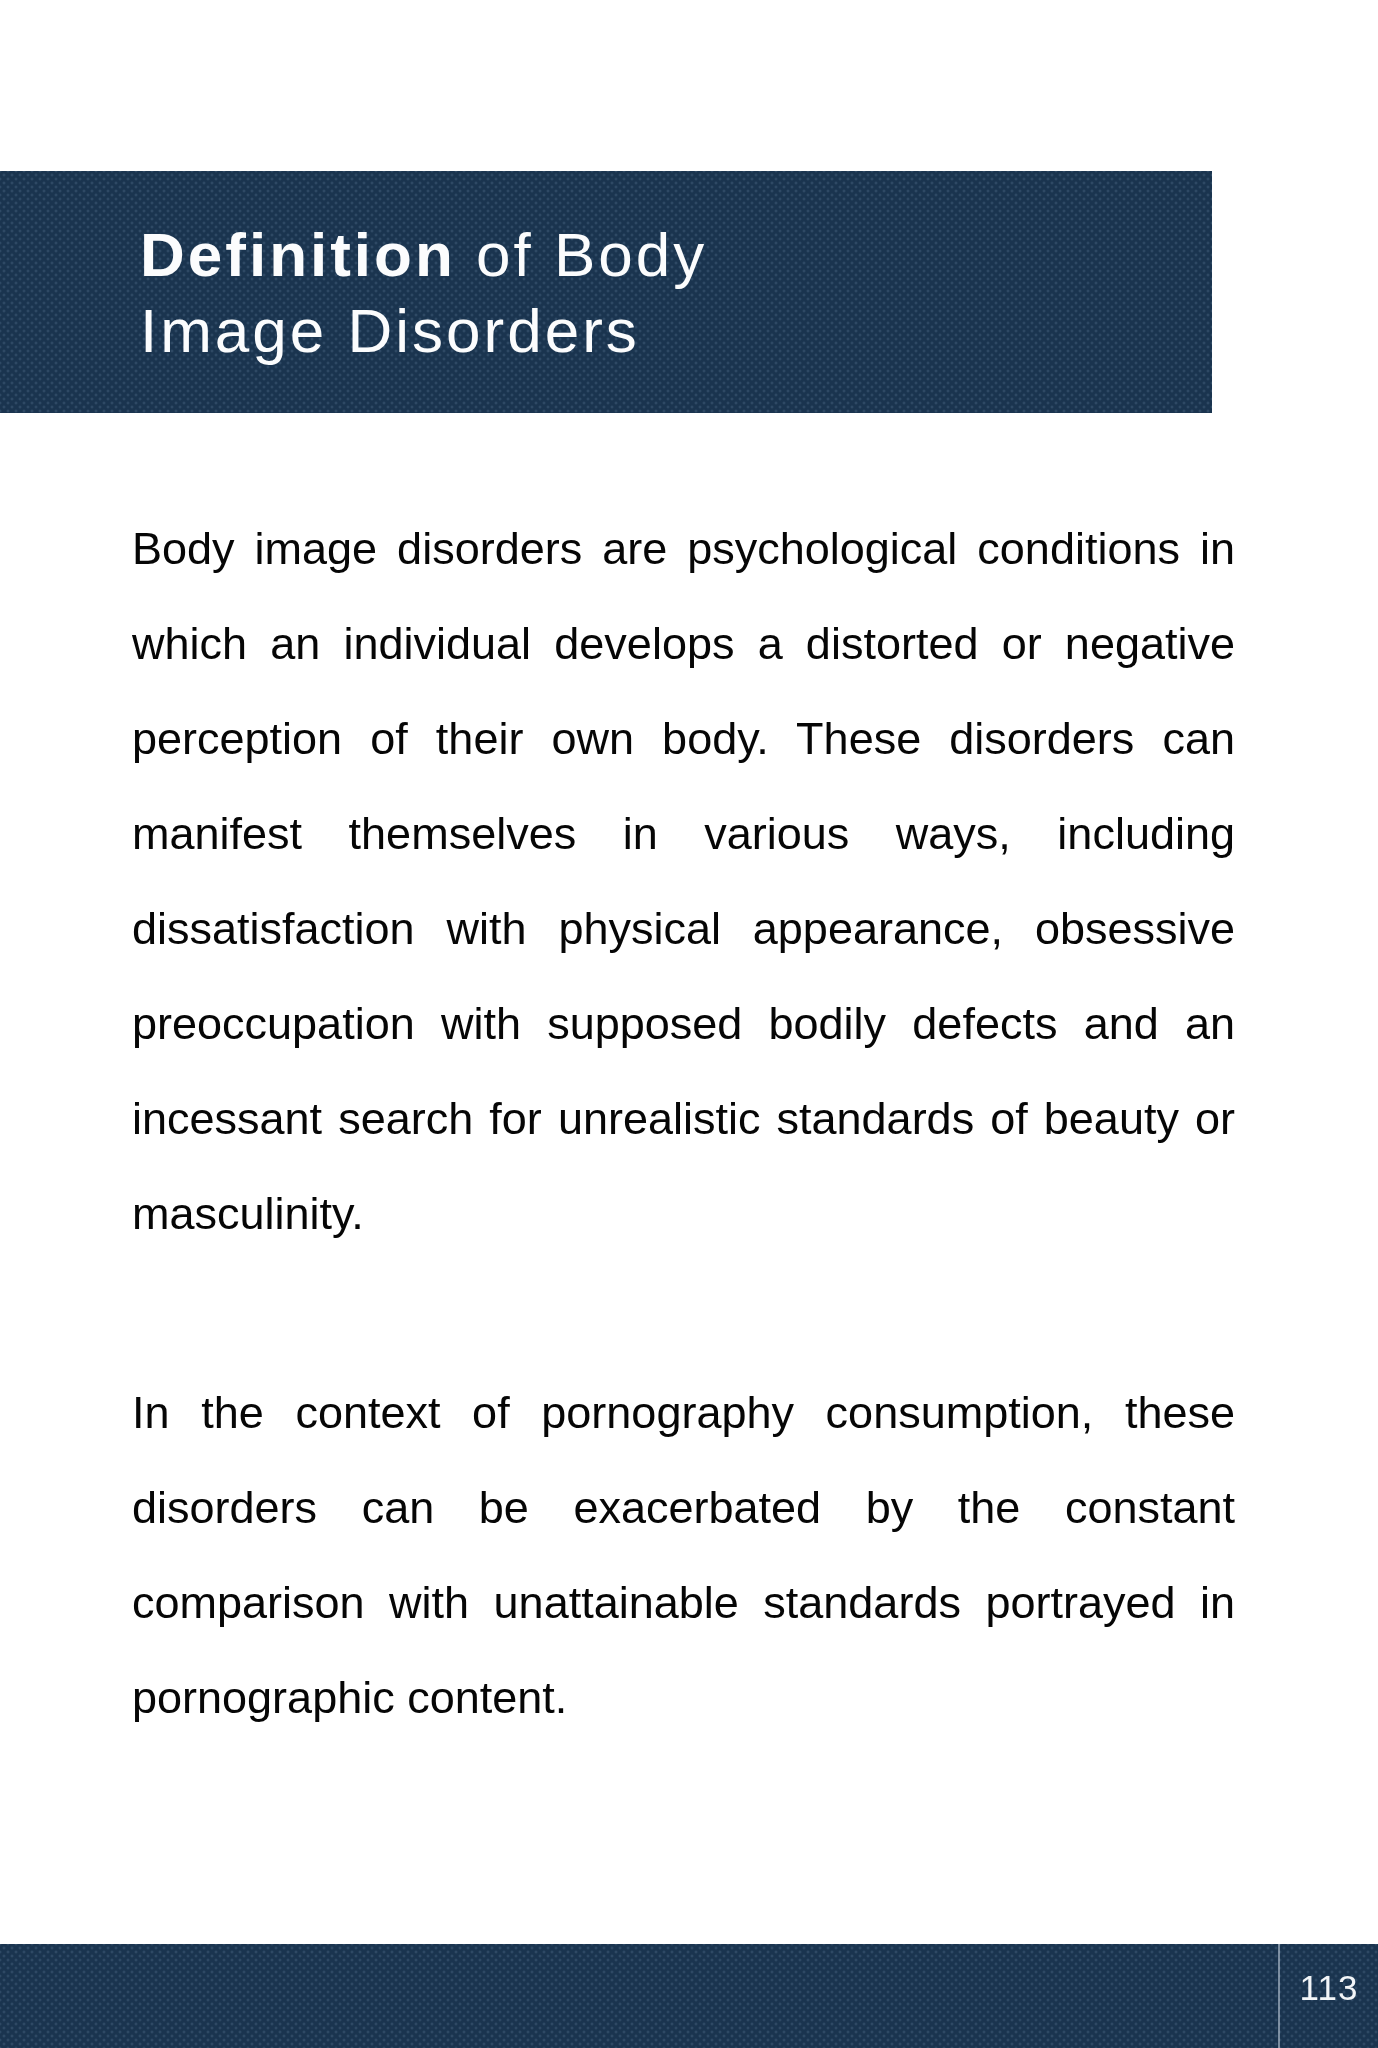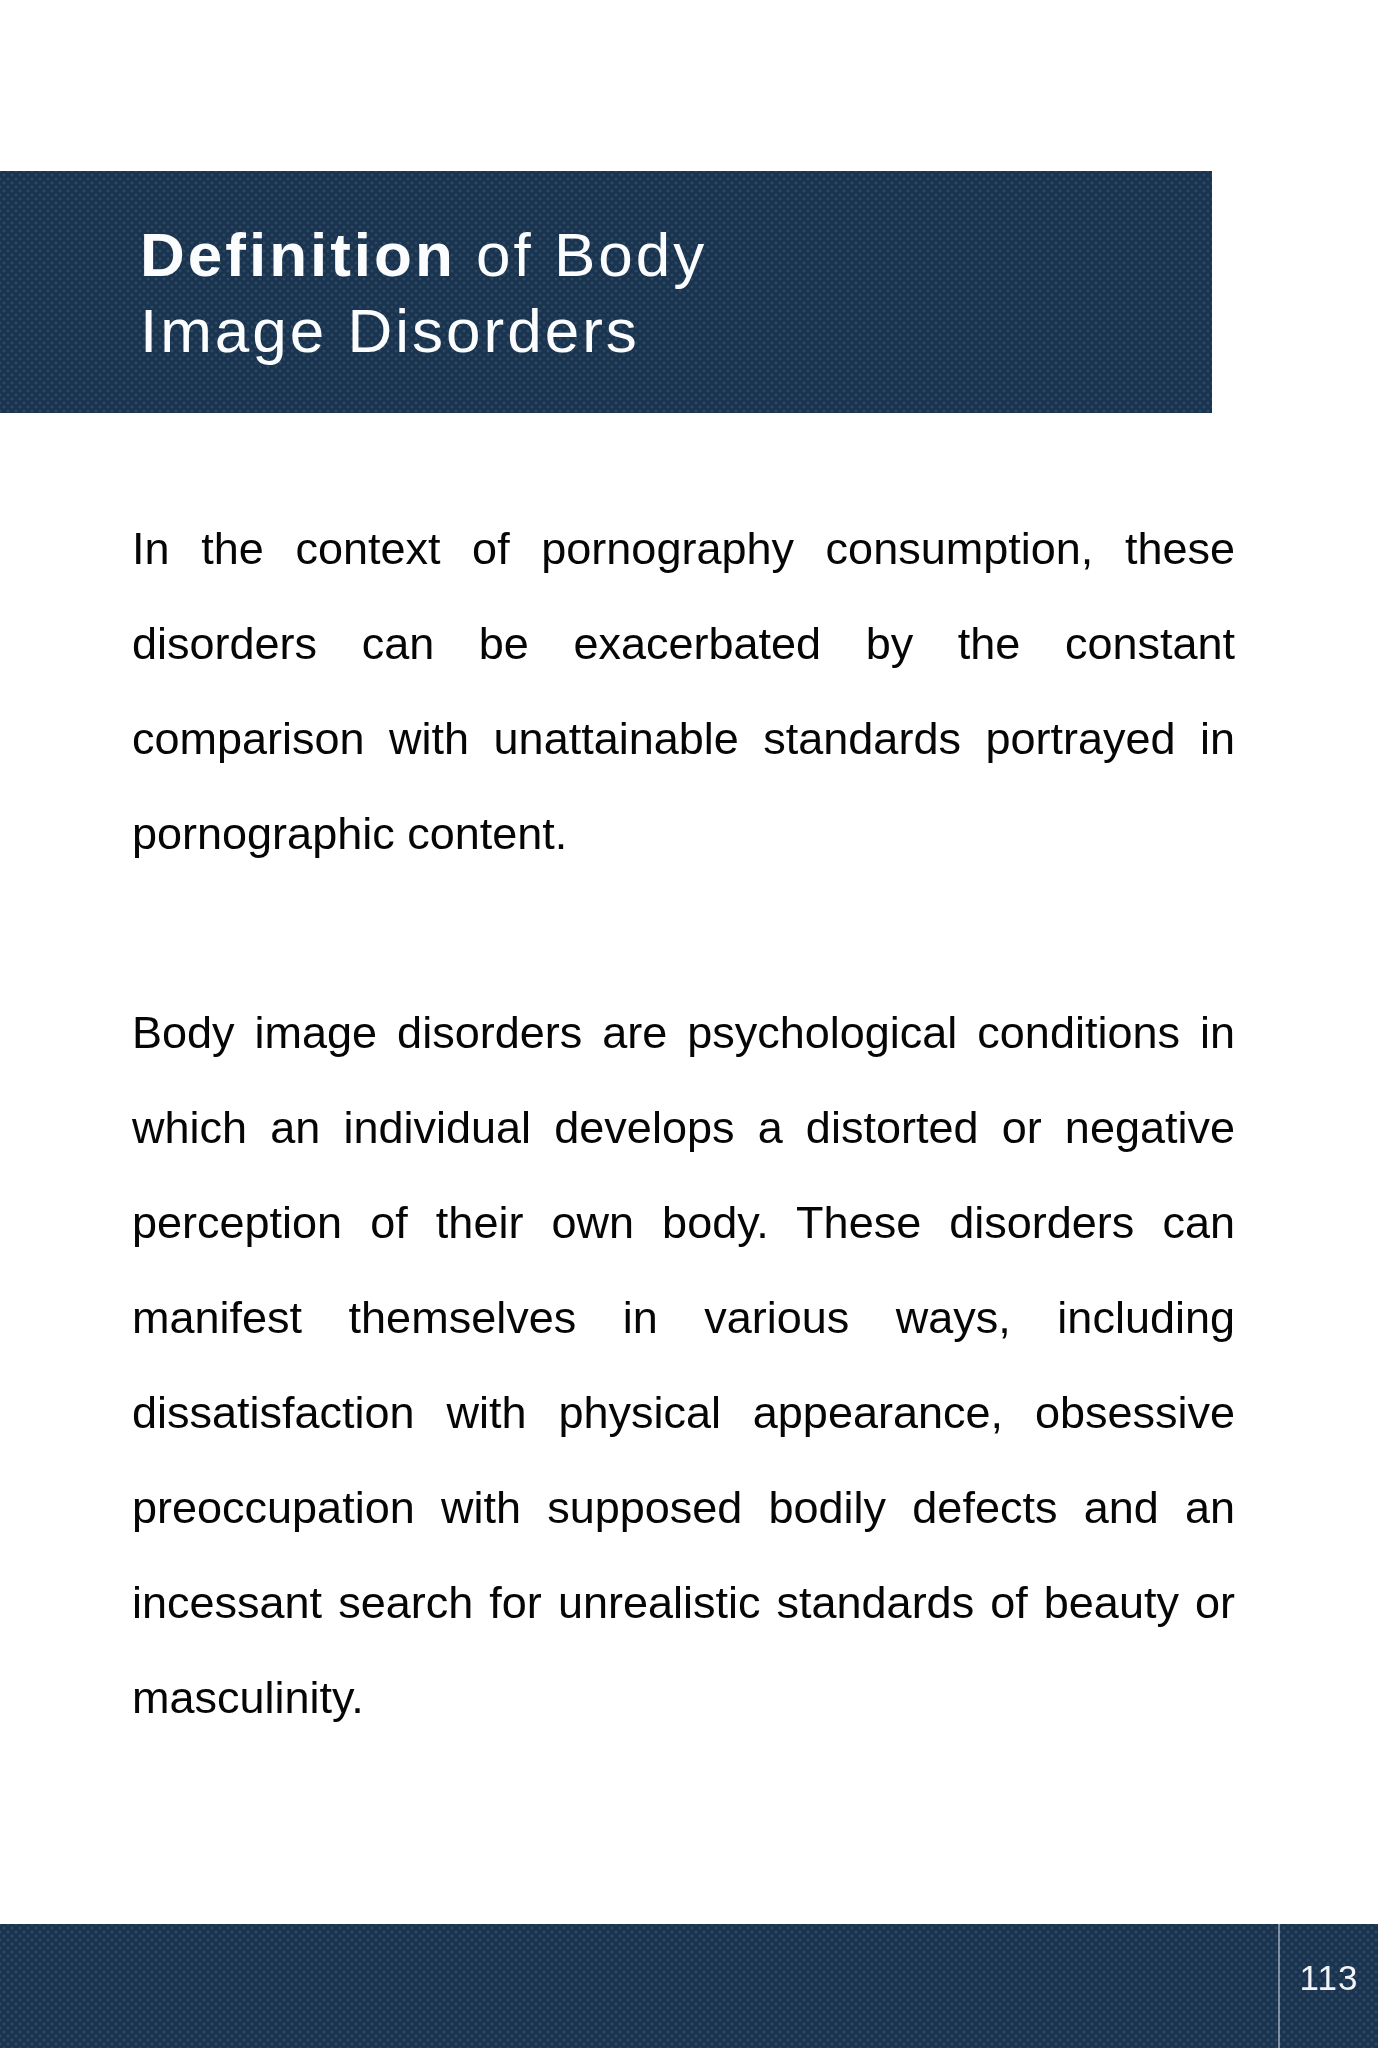--- a/index.html
+++ b/index.html
@@ -58,21 +58,21 @@
     white-space: normal;
   }
   .line.last { text-align-last: left; }
 
   
   .footer {
     position: absolute;
     left: 0;
     bottom: 0;
     width: 1378px;
-    height: 124px;
+    height: 104px;
     display: flex;
     background-color: var(--navy, #1a344f);
     background-image:
       radial-gradient(circle, var(--dot, rgba(150,180,215,0.16)) 1.3px, transparent 1.7px),
       radial-gradient(circle, var(--dot, rgba(150,180,215,0.16)) 1.3px, transparent 1.7px);
     background-size: 8px 8px, 8px 8px;
     background-position: 0 0, 4px 4px;
     justify-content: center;
   }
   .footer .left-cell {
@@ -100,34 +100,34 @@
 
   <div class="band">
     <div class="title">
       <div><span class="t-bold">Definition</span><span class="t-light"> of Body</span></div>
       <div class="t-light">Image Disorders</div>
     </div>
   </div>
 
   <div class="content" style="color: rgb(6, 6, 6);">
       <div class="para">
-        <div class="line">In the context of pornography consumption, these</div>
-        <div class="line">disorders can be exacerbated by the constant</div>
-        <div class="line">comparison with unattainable standards portrayed in</div>
-        <div class="line last">pornographic content.</div>
-      </div>
-      <div class="para">
         <div class="line">Body image disorders are psychological conditions in</div>
         <div class="line">which an individual develops a distorted or negative</div>
         <div class="line">perception of their own body. These disorders can</div>
         <div class="line">manifest themselves in various ways, including</div>
         <div class="line">dissatisfaction with physical appearance, obsessive</div>
         <div class="line">preoccupation with supposed bodily defects and an</div>
         <div class="line">incessant search for unrealistic standards of beauty or</div>
         <div class="line last">masculinity.</div>
+      </div>
+      <div class="para">
+        <div class="line">In the context of pornography consumption, these</div>
+        <div class="line">disorders can be exacerbated by the constant</div>
+        <div class="line">comparison with unattainable standards portrayed in</div>
+        <div class="line last">pornographic content.</div>
       </div>
     </div>
 
   <div class="footer">
     <div class="left-cell"></div>
     <div class="right-cell">
       <span class="page-number">113</span>
     </div>
   </div>
 

